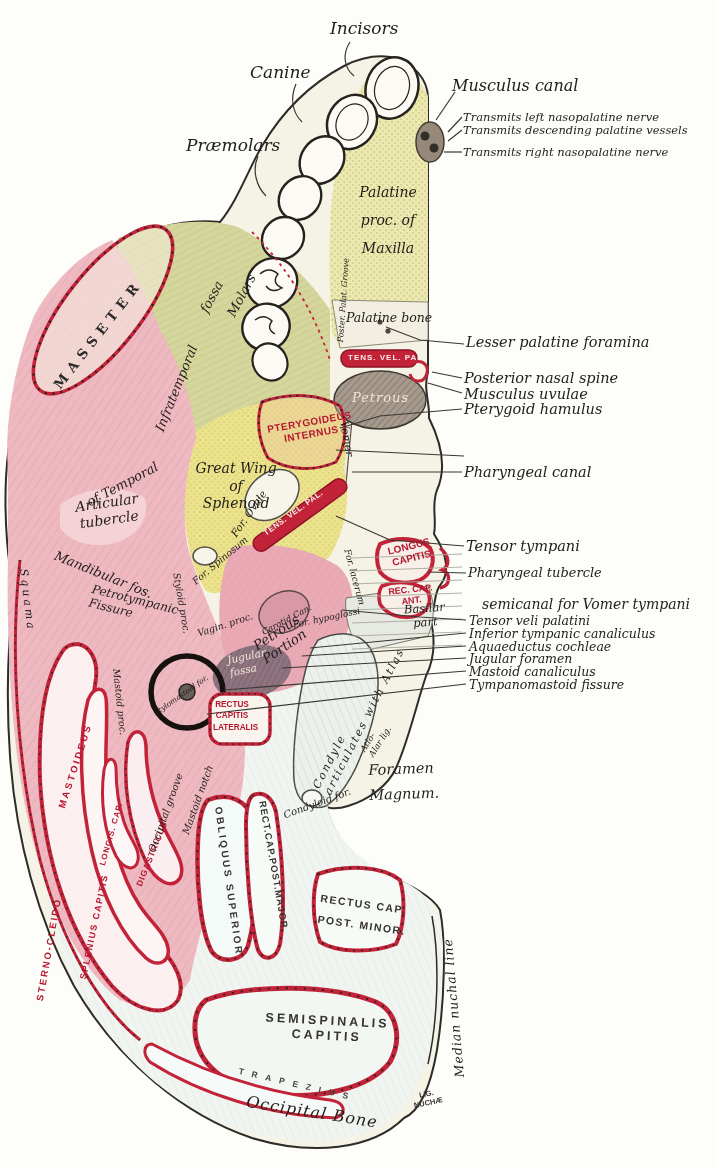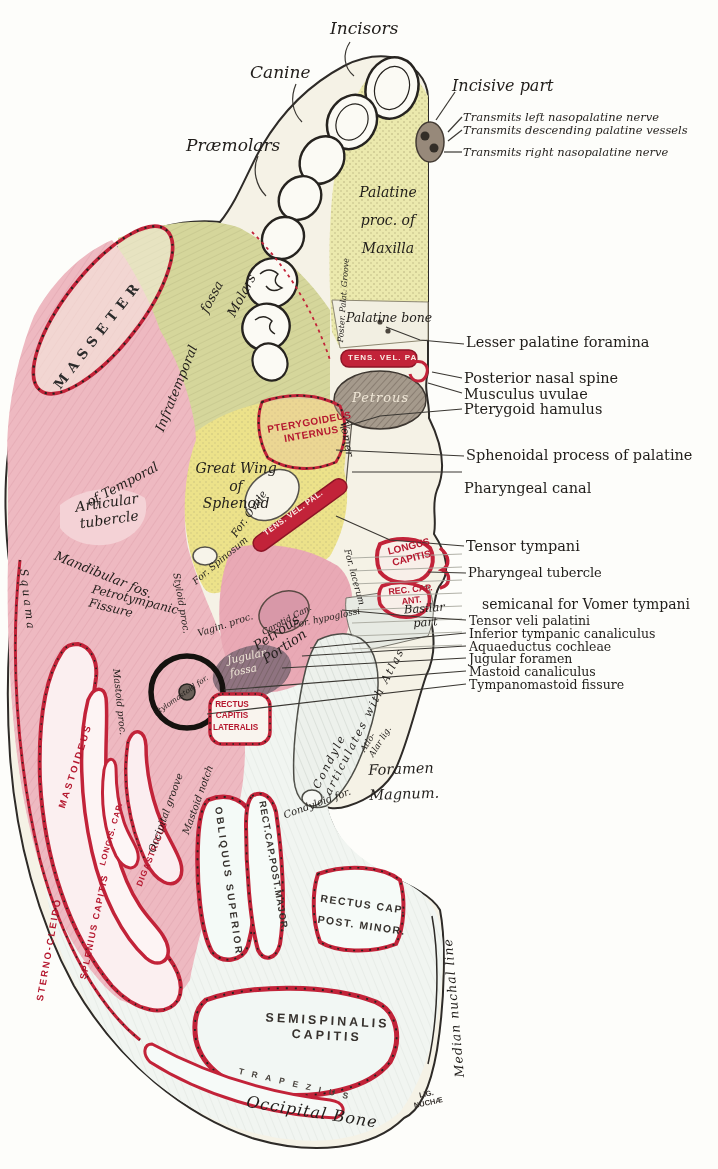--- a/index.html
+++ b/index.html
@@ -1,21 +1,21 @@
 <!DOCTYPE html>
 <html><head>
 <meta charset="utf-8">
 <style>
   html,body{margin:0;padding:0;background:#ffffff;}
   #stage{position:relative;width:718px;height:1169px;background:#fdfdfa;overflow:hidden;
          font-family:"DejaVu Serif",serif;}
   svg{position:absolute;left:0;top:0;}
   .lb{position:absolute;white-space:pre-line;transform-origin:0 0;line-height:1.2;color:#201d1a;}
   .ser{font-family:"DejaVu Serif",serif;font-style:italic;}
-  .pl{font-family:"DejaVu Serif",serif;font-size:15px;}
+  .pl{font-family:"DejaVu Serif",serif;font-style:italic;font-size:15px;}
   .ps{font-family:"DejaVu Serif",serif;font-style:italic;font-size:11.5px;}
   .rm{font-family:"Liberation Sans",sans-serif;font-weight:700;color:#b5182f;}
   .bm{font-family:"Liberation Sans",sans-serif;font-weight:700;color:#37322e;}
   .wr{font-family:"Liberation Sans",sans-serif;font-weight:700;color:#f9ece4;}
   .ld{color:#efe6d6;}
   .ctr{text-align:center;}
 </style>
 </head>
 <body>
 
@@ -191,30 +191,29 @@
     <polyline points="466,646 302,656"></polyline>
     <polyline points="466,658 282,668"></polyline>
     <polyline points="466,671 224,690"></polyline>
     <polyline points="466,684 207,714"></polyline>
   </g>
 </svg>
 
 <div class="lb ser" style="left:330px;top:18px;font-size:17px">Incisors</div>
 <div class="lb ser" style="left:250px;top:62px;font-size:17px">Canine</div>
 <div class="lb ser" style="left:186px;top:135px;font-size:17px">Præmolars</div>
-<div class="lb ser" style="left:452px;top:76px;font-size:16px">Incisive part</div>
+<div class="lb ser" style="left:452px;top:76px;font-size:16px">Musculus canal</div>
 <div class="lb ps" style="left:463px;top:111px">Transmits left nasopalatine nerve</div>
 <div class="lb ps" style="left:463px;top:124px">Transmits descending palatine vessels</div>
 <div class="lb ps" style="left:463px;top:146px">Transmits right nasopalatine nerve</div>
 <div class="lb pl" style="left:466px;top:334px;font-size:14.5px">Lesser palatine foramina</div>
 <div class="lb pl" style="left:464px;top:370px;font-size:14.5px">Posterior nasal spine</div>
 <div class="lb pl" style="left:464px;top:386px;font-size:14.5px">Musculus uvulae</div>
 <div class="lb pl" style="left:464px;top:401px;font-size:14.5px">Pterygoid hamulus</div>
-<div class="lb pl" style="left:466px;top:447px;font-size:14.5px">Sphenoidal process of palatine</div>
-<div class="lb pl" style="left:464px;top:480px;font-size:14.5px">Pharyngeal canal</div>
+<div class="lb pl" style="left:464px;top:464px;font-size:14.5px">Pharyngeal canal</div>
 <div class="lb pl" style="left:466px;top:538px;font-size:14.5px">Tensor tympani</div>
 <div class="lb pl" style="left:468px;top:565px;font-size:13px">Pharyngeal tubercle</div>
 <div class="lb pl" style="left:482px;top:596px;font-size:14px">semicanal for Vomer tympani</div>
 <div class="lb pl" style="left:469px;top:613px;font-size:12.5px">Tensor veli palatini</div>
 <div class="lb pl" style="left:469px;top:626px;font-size:12.5px">Inferior tympanic canaliculus</div>
 <div class="lb pl" style="left:469px;top:639px;font-size:12.5px">Aquaeductus cochleae</div>
 <div class="lb pl" style="left:469px;top:651px;font-size:12.5px">Jugular foramen</div>
 <div class="lb pl" style="left:469px;top:664px;font-size:12.5px">Mastoid canaliculus</div>
 <div class="lb pl" style="left:469px;top:677px;font-size:12.5px">Tympanomastoid fissure</div>
 

